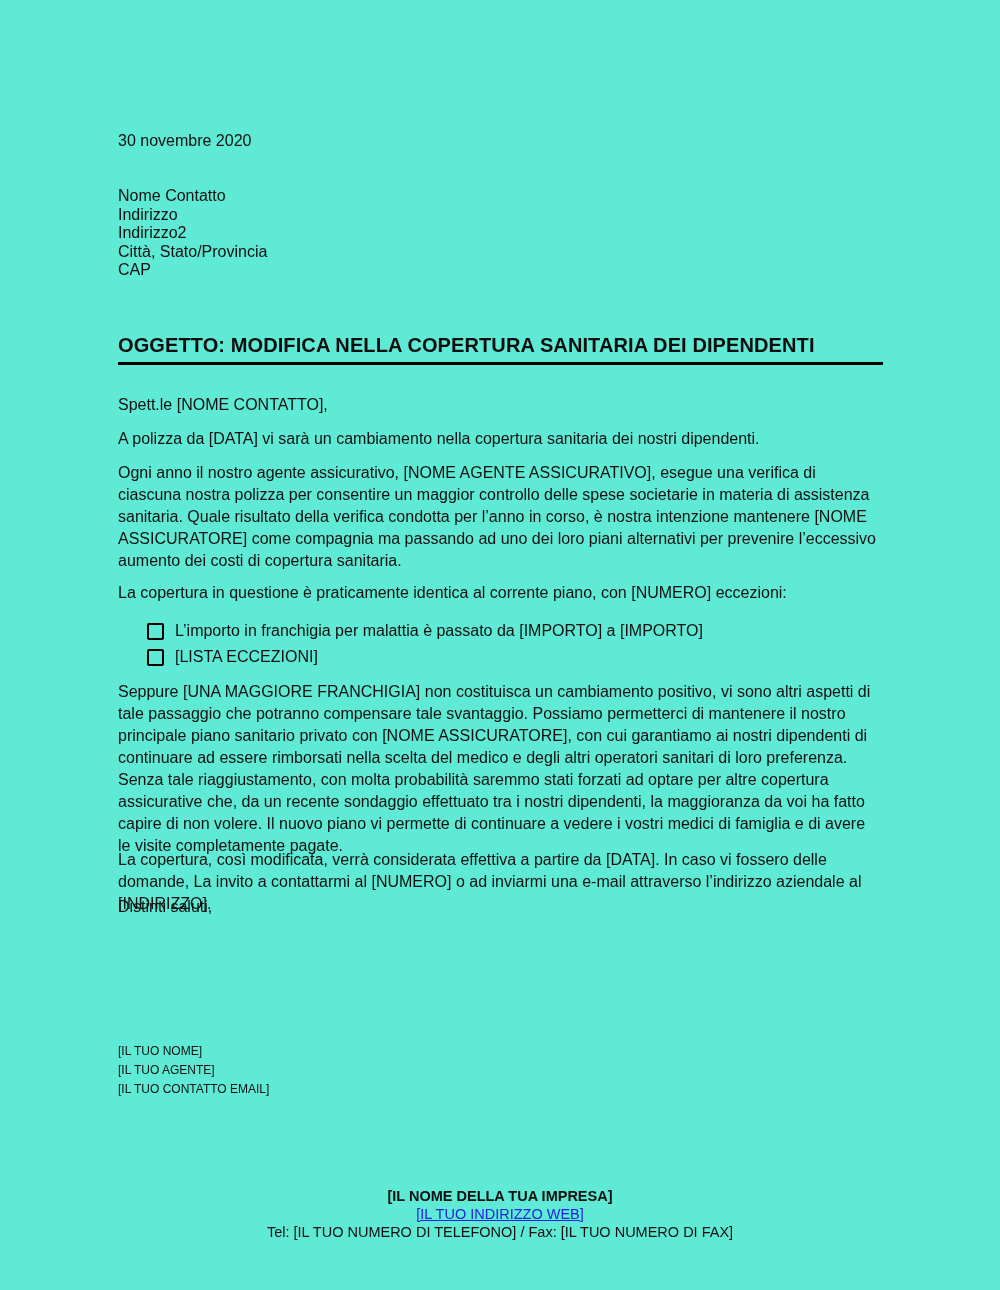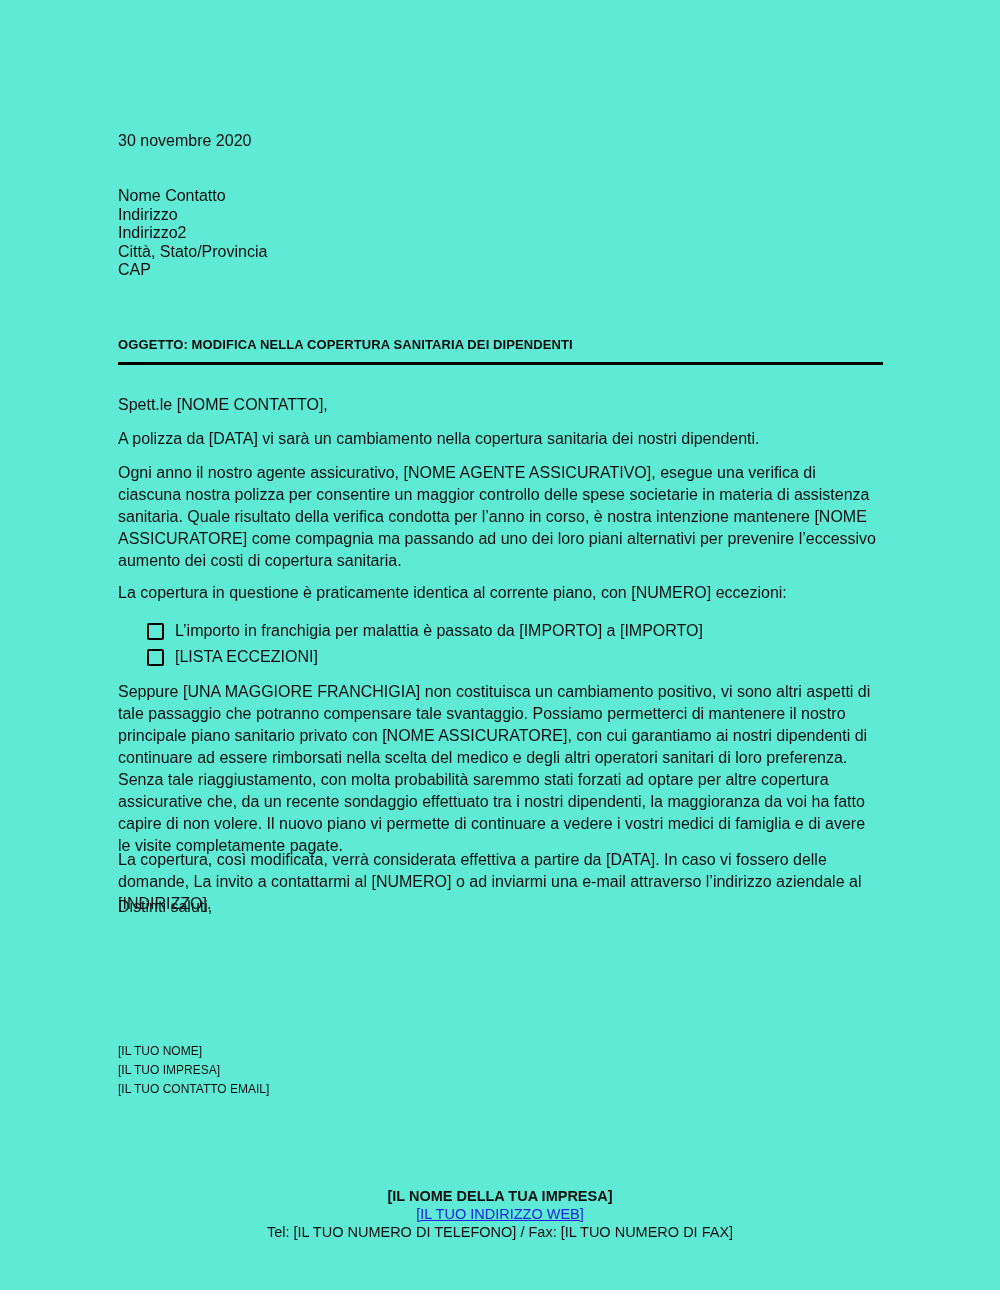--- a/index.html
+++ b/index.html
@@ -10,21 +10,21 @@
     background: #5eead4;
     font-family: "Liberation Sans", "DejaVu Sans", sans-serif;
     color: #111111;
     overflow: hidden;
   }
   .abs { position: absolute; left: 118px; width: 763px; }
   .date-line { top: 131px; font-size: 16px; line-height: 19px; }
   .recipient { top: 187px; font-size: 16px; line-height: 18.6px; }
   .subject {
     top: 336px;
-    font-size: 13px;
+    font-size: 20px;
     font-weight: bold;
     line-height: 18px;
     letter-spacing: 0.1px;
     color: #0d0d0d;
   }
   .rule {
     top: 362px;
     width: 765px;
     height: 3px;
     background: #000000;
@@ -109,21 +109,21 @@
   </div>
 
   <div class="abs body-text p4">Seppure [UNA MAGGIORE FRANCHIGIA] non costituisca un cambiamento positivo, vi sono altri aspetti di tale passaggio che potranno compensare tale svantaggio. Possiamo permetterci di mantenere il nostro principale piano sanitario privato con [NOME ASSICURATORE], con cui garantiamo ai nostri dipendenti di continuare ad essere rimborsati nella scelta del medico e degli altri operatori sanitari di loro preferenza. Senza tale riaggiustamento, con molta probabilità saremmo stati forzati ad optare per altre copertura assicurative che, da un recente sondaggio effettuato tra i nostri dipendenti, la maggioranza da voi ha fatto capire di non volere. Il nuovo piano vi permette di continuare a vedere i vostri medici di famiglia e di avere le visite completamente pagate.</div>
 
   <div class="abs body-text p5">La copertura, così modificata, verrà considerata effettiva a partire da [DATA]. In caso vi fossero delle domande, La invito a contattarmi al [NUMERO] o ad inviarmi una e-mail attraverso l’indirizzo aziendale al [INDIRIZZO].</div>
 
   <div class="abs body-text closing">Distinti saluti,</div>
 
   <div class="abs signature">
     <div>[IL TUO NOME]</div>
-    <div>[IL TUO IMPRESA]</div>
+    <div>[IL TUO AGENTE]</div>
     <div>[IL TUO CONTATTO EMAIL]</div>
   </div>
 
   <div class="footer">
     <div class="company">[IL NOME DELLA TUA IMPRESA]</div>
     <div>
       <a href="#">[IL TUO INDIRIZZO WEB]</a>
     </div>
     <div>Tel: [IL TUO NUMERO DI TELEFONO] / Fax: [IL TUO NUMERO DI FAX]</div>
   </div>

